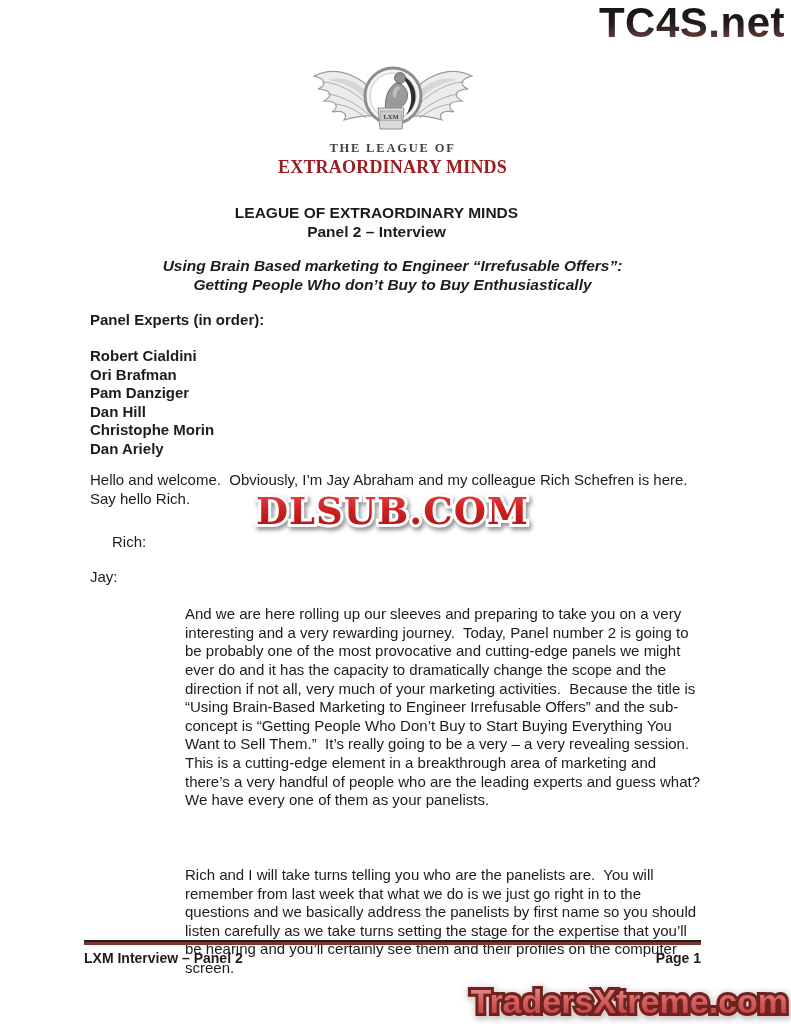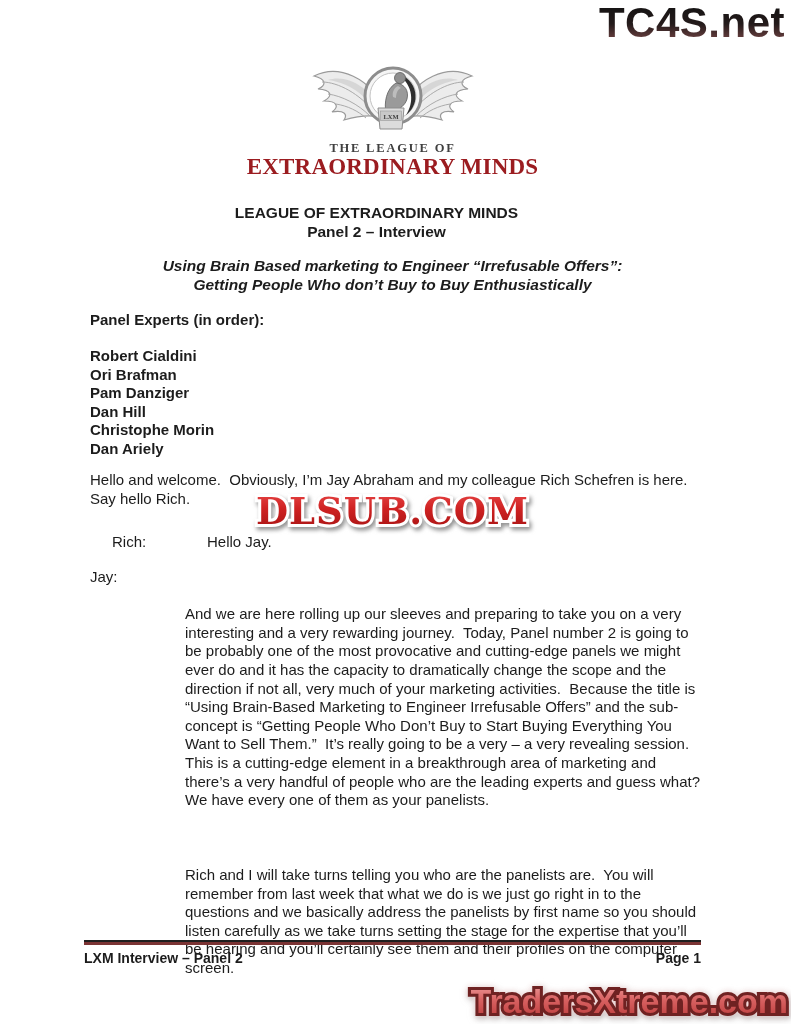--- a/index.html
+++ b/index.html
@@ -48,21 +48,21 @@
   .logo-line1 {
     margin-top: 1px;
     font-family: "Liberation Serif", serif;
     font-size: 12.5px;
     letter-spacing: 1.8px;
     font-weight: bold;
     color: #404040;
   }
   .logo-line2 {
     font-family: "Liberation Serif", serif;
-    font-size: 23px;
+    font-size: 18px;
     font-weight: bold;
     letter-spacing: 0.2px;
     color: var(--logo-red, #9b1c20);
   }
 
   
   .title-block {
     position: absolute;
     top: 204px;
     left: 68px;
@@ -249,21 +249,20 @@
 
   <div class="intro">Hello and welcome.  Obviously, I’m Jay Abraham and my colleague Rich Schefren is here.  Say hello Rich.</div>
 
   <div class="dlsub outlined">
     <span class="stroke">DLSUB.COM</span>
     <span class="fill">DLSUB.COM</span>
   </div>
 
   <div class="dialogue-row row-rich">
     <div class="speaker">Rich:</div>
-    <div class="dialogue-text">Hello Jay.</div>
   </div>
 
   <div class="dialogue-row row-jay">
     <div class="speaker">Jay:</div>
     <div class="dialogue-text">
       <div class="para">And we are here rolling up our sleeves and preparing to take you on a very interesting and a very rewarding journey.  Today, Panel number 2 is going to be probably one of the most provocative and cutting-edge panels we might ever do and it has the capacity to dramatically change the scope and the direction if not all, very much of your marketing activities.  Because the title is “Using Brain-Based Marketing to Engineer Irrefusable Offers” and the sub-concept is “Getting People Who Don’t Buy to Start Buying Everything You Want to Sell Them.”  It’s really going to be a very – a very revealing session.  This is a cutting-edge element in a breakthrough area of marketing and there’s a very handful of people who are the leading experts and guess what?  We have every one of them as your panelists.</div>
       <div class="para">Rich and I will take turns telling you who are the panelists are.  You will remember from last week that what we do is we just go right in to the questions and we basically address the panelists by first name so you should listen carefully as we take turns setting the stage for the expertise that you’ll be hearing and you’ll certainly see them and their profiles on the computer screen.</div>
     </div>
   </div>
 

